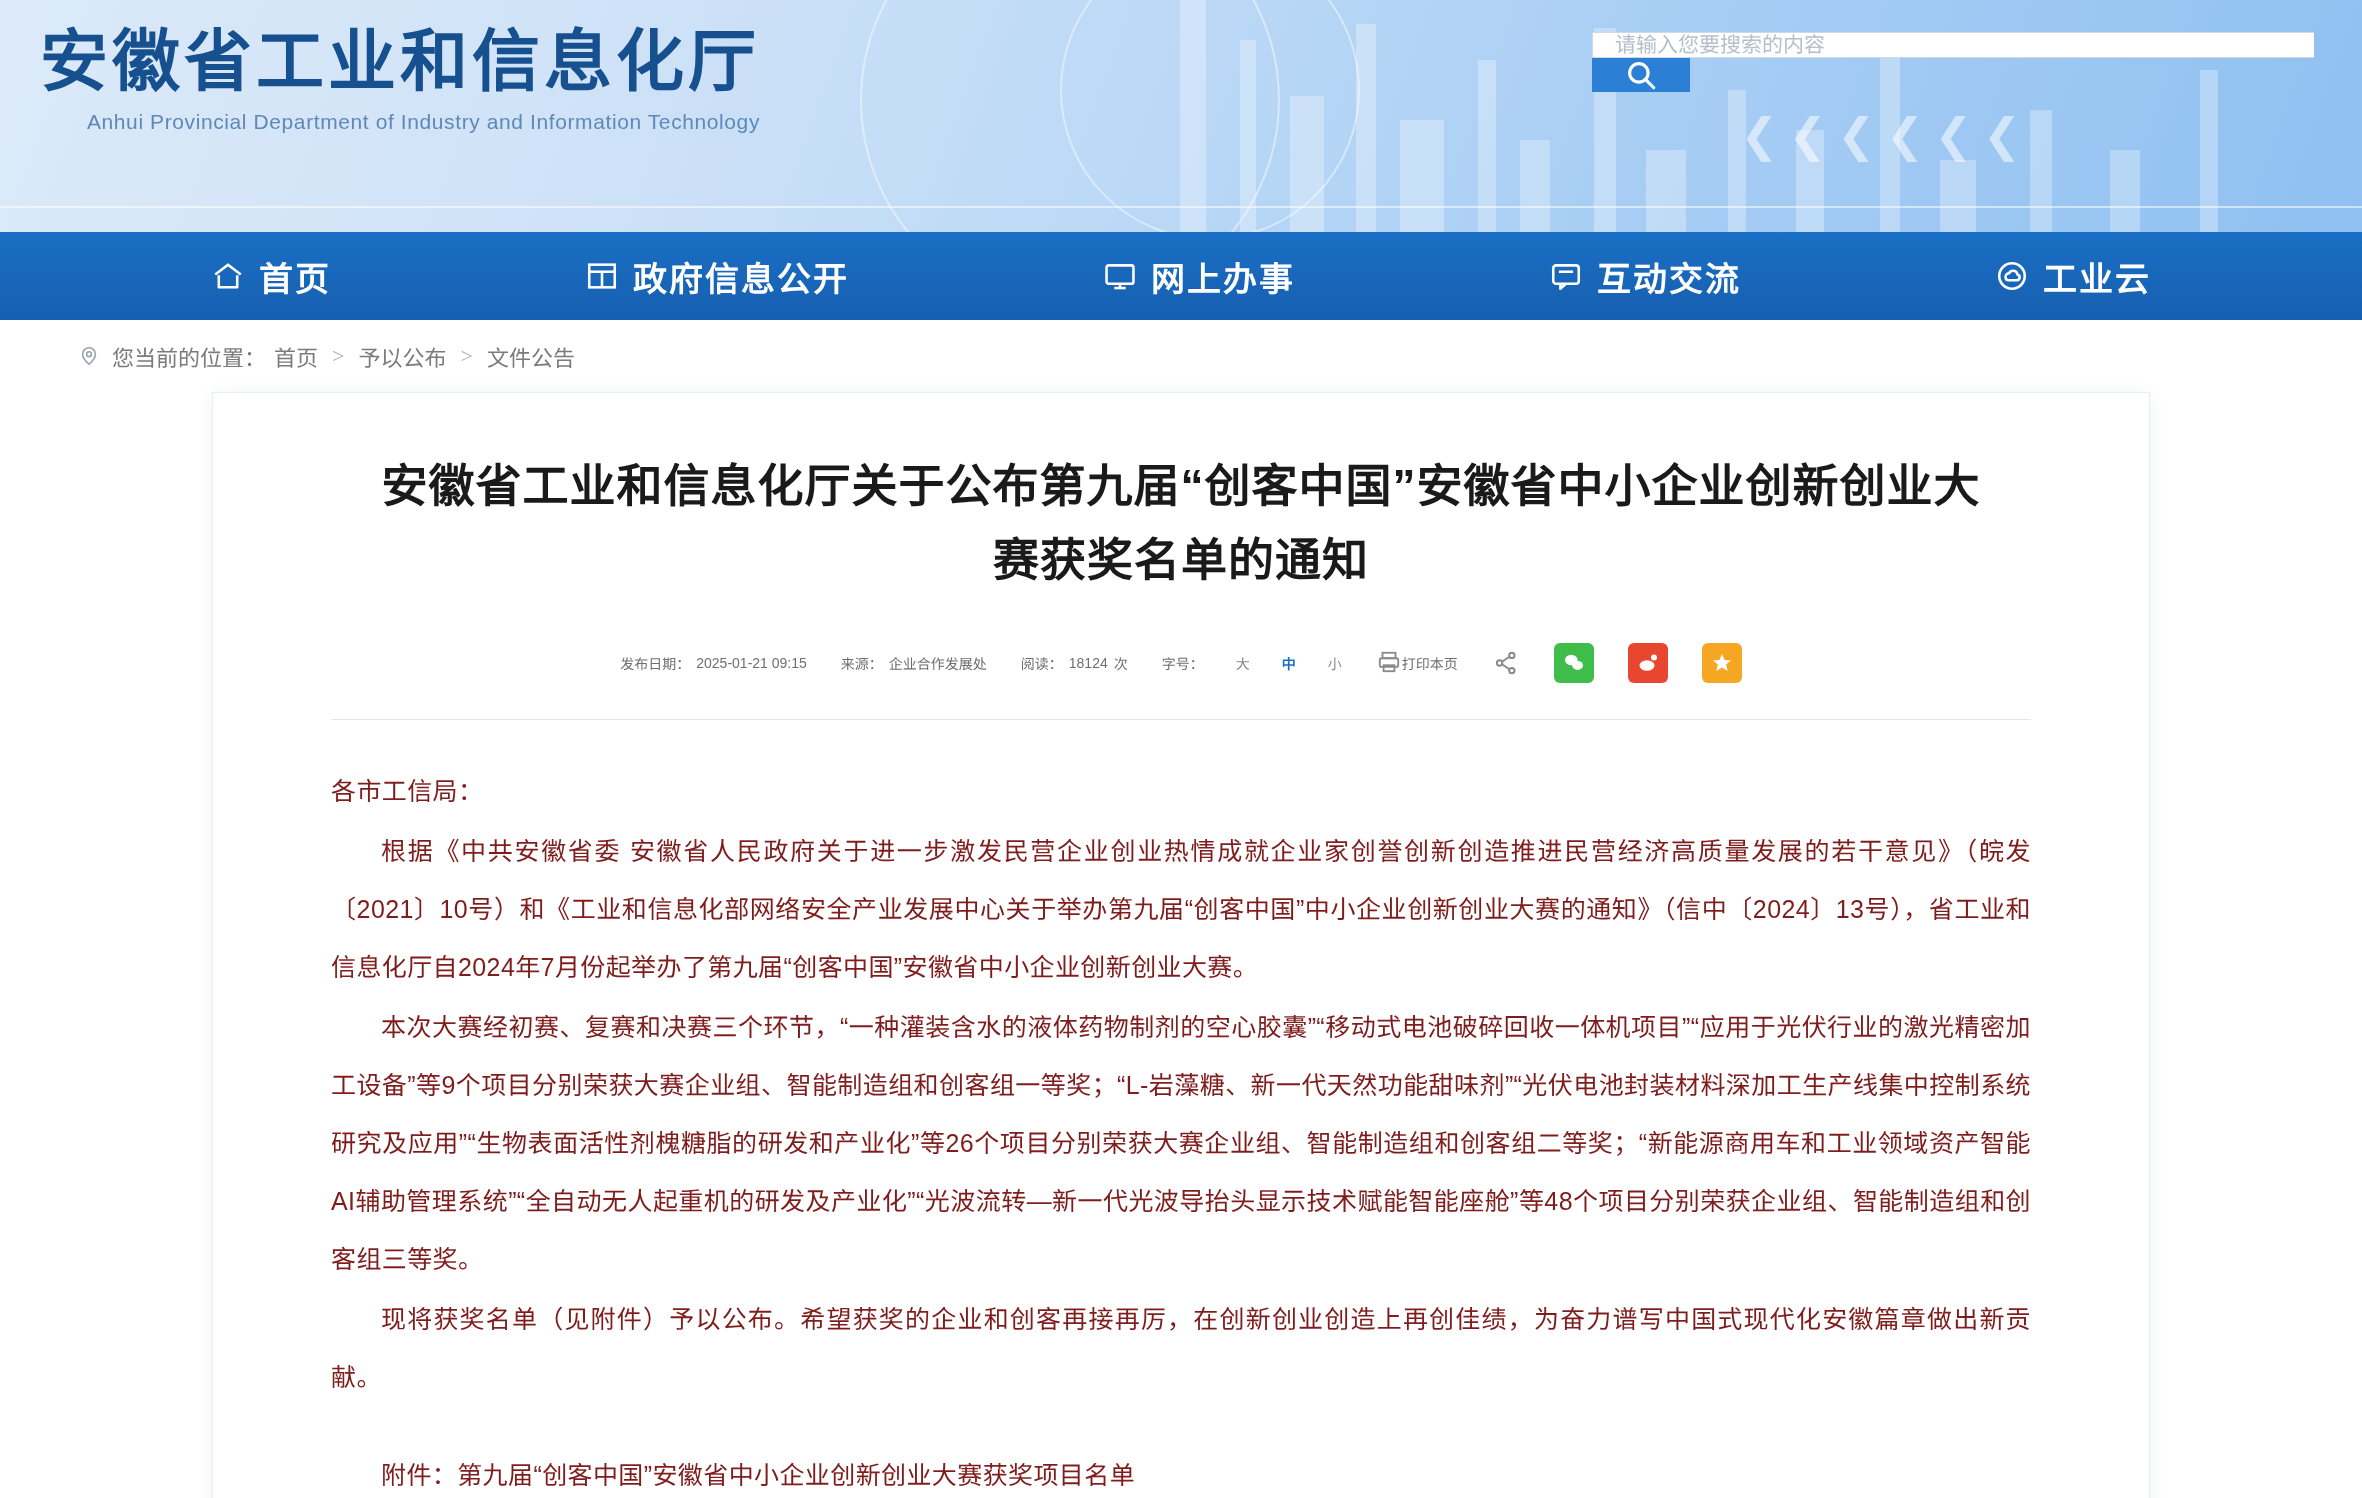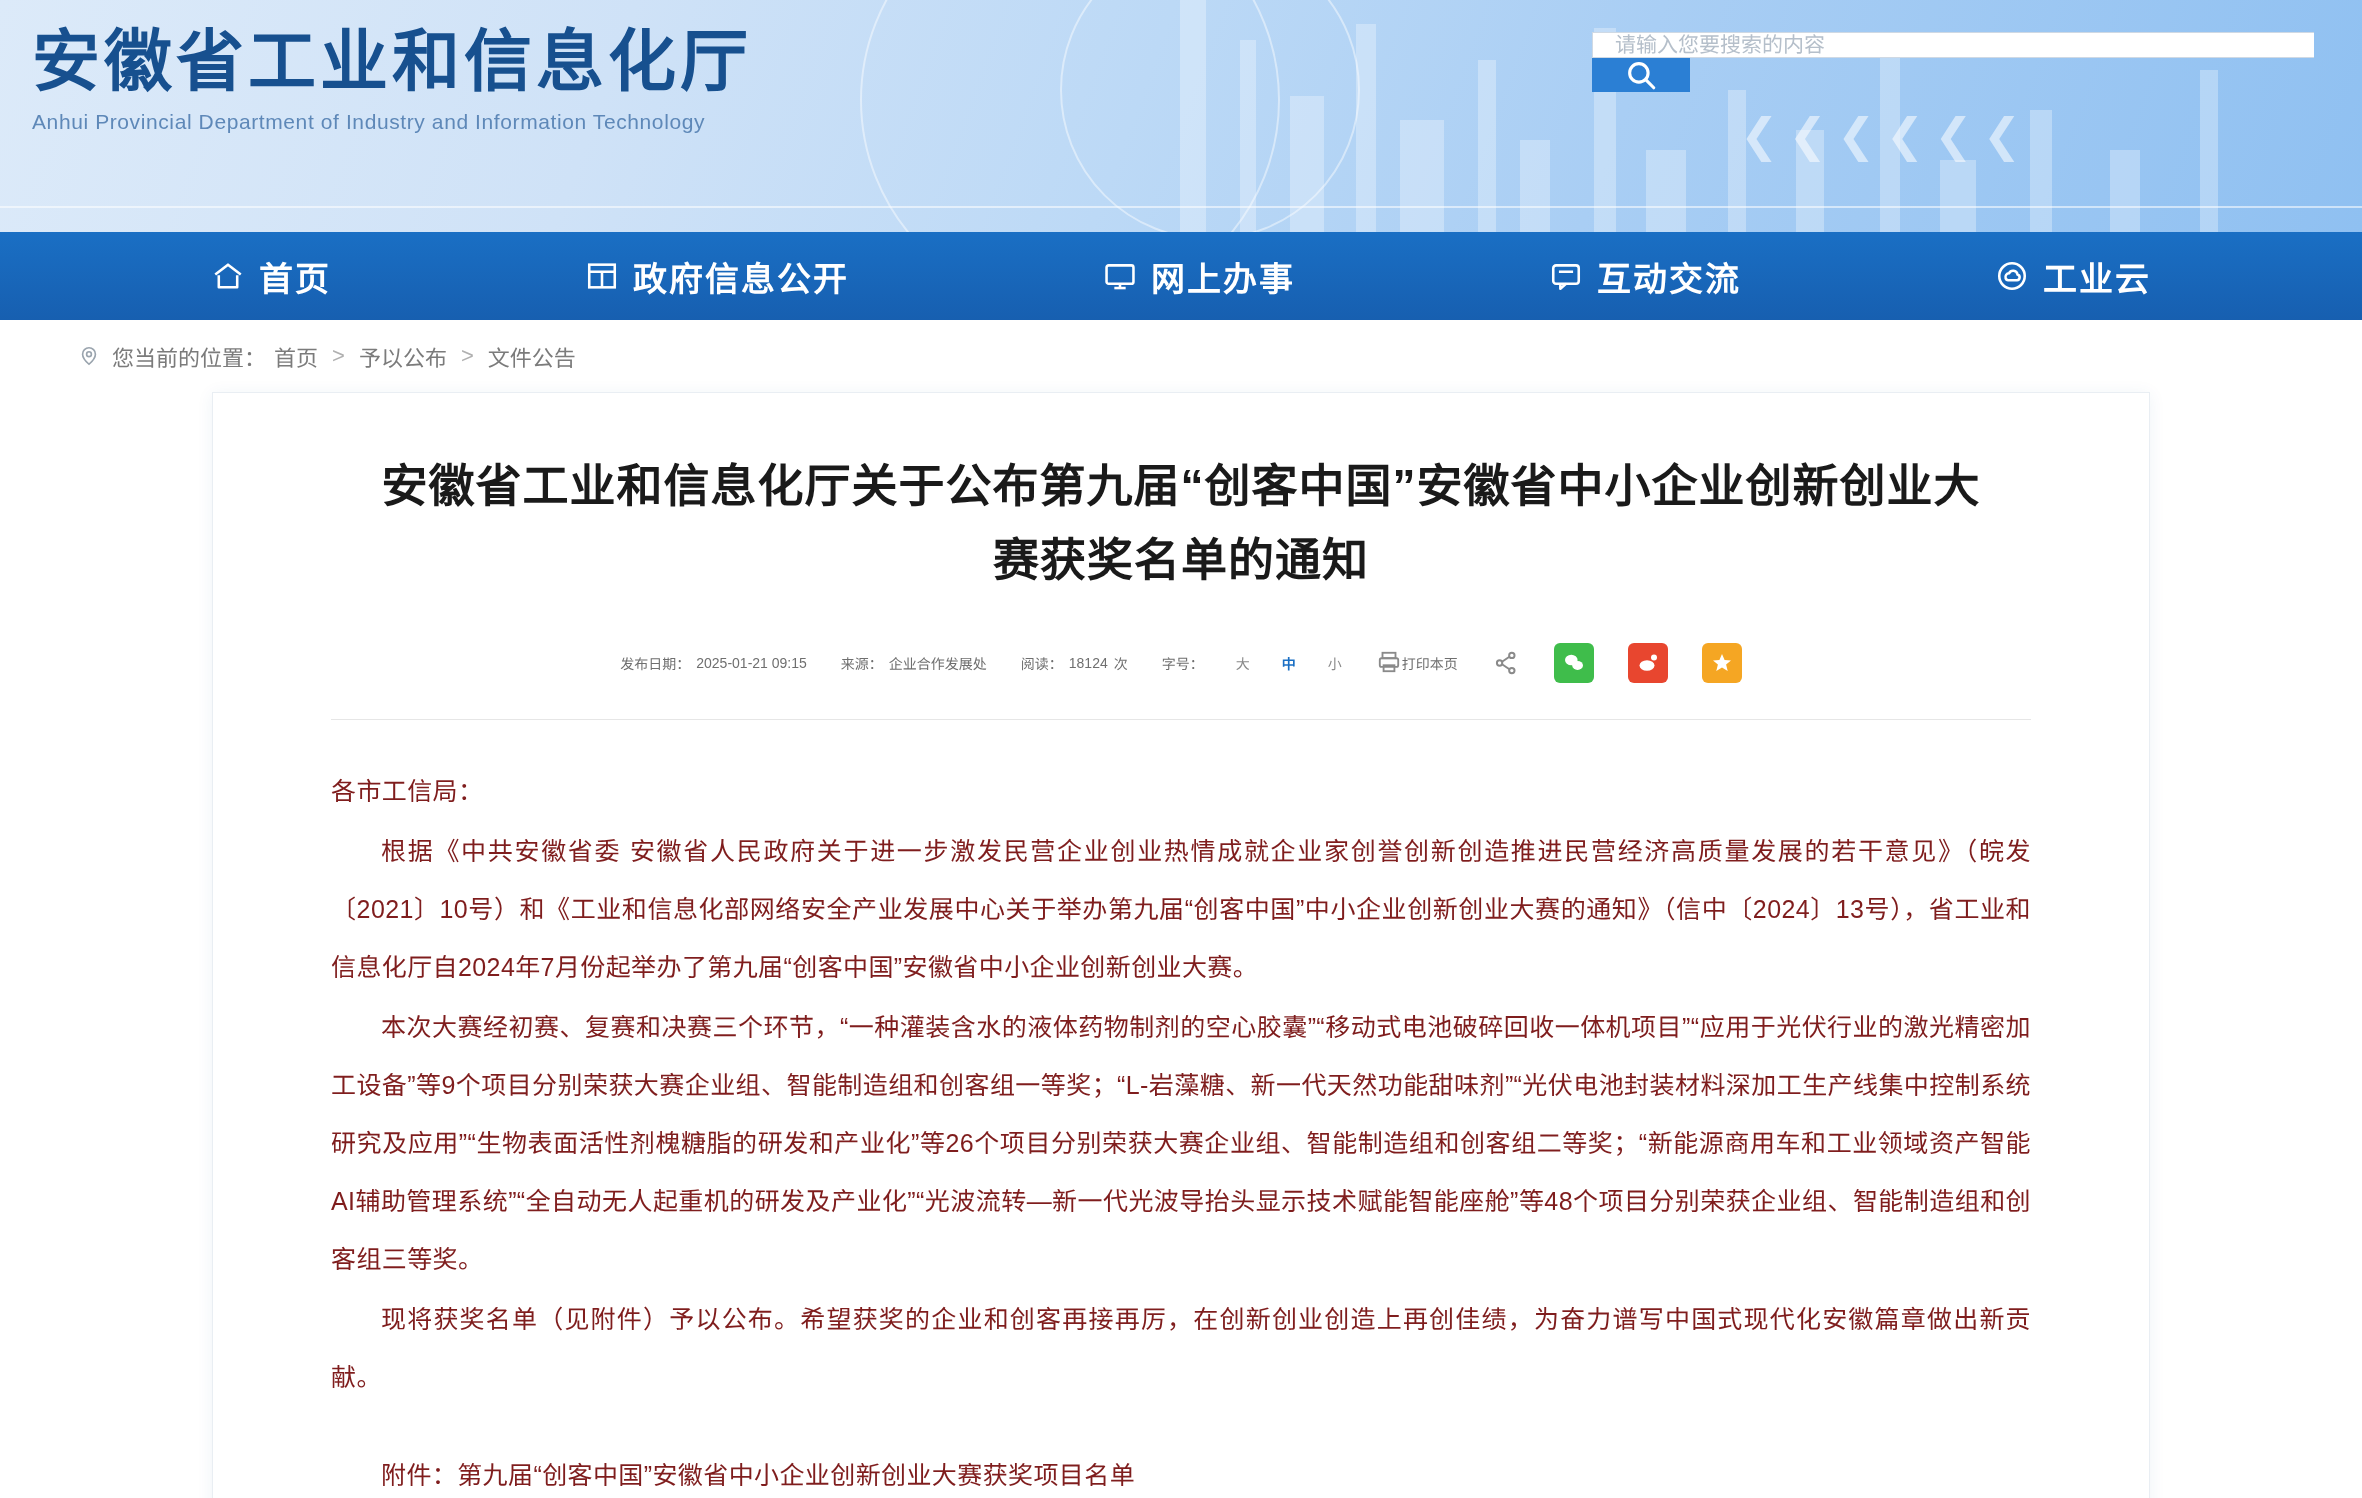--- a/index.html
+++ b/index.html
@@ -41,23 +41,24 @@
   }
   .header .bg-shapes .chev {
     position: absolute;
     color: rgba(255,255,255,0.55);
     font-size: 46px;
     letter-spacing: 10px;
     font-family: "DejaVu Sans", sans-serif;
   }
   .logo-block {
     position: absolute;
-    left: 32px;
+    left: 40px;
     top: 18px;
     z-index: 3;
+    text-align: right;
   }
   .logo-cn {
     font-size: 68px;
     font-weight: bold;
     color: #17508f;
     letter-spacing: 4px;
     line-height: 86px;
     white-space: nowrap;
     font-family: "Liberation Sans", "DejaVu Sans", sans-serif;
   }
@@ -138,20 +139,21 @@
   .nav-item .nav-ico { display: flex; align-items: center; }
 
   
   .crumb-wrap {
     width: 2362px;
     height: 72px;
     background: #ffffff;
     display: flex;
     align-items: center;
     padding-left: 78px;
+    font-family: Liberation Serif, serif;
   }
   .crumb {
     display: flex;
     align-items: center;
     gap: 8px;
     font-size: 22px;
     color: #7b7b7b;
   }
   .crumb .pin { display: flex; align-items: center; margin-right: 4px; }
   .crumb a { color: #7b7b7b; text-decoration: none; cursor: pointer; }

